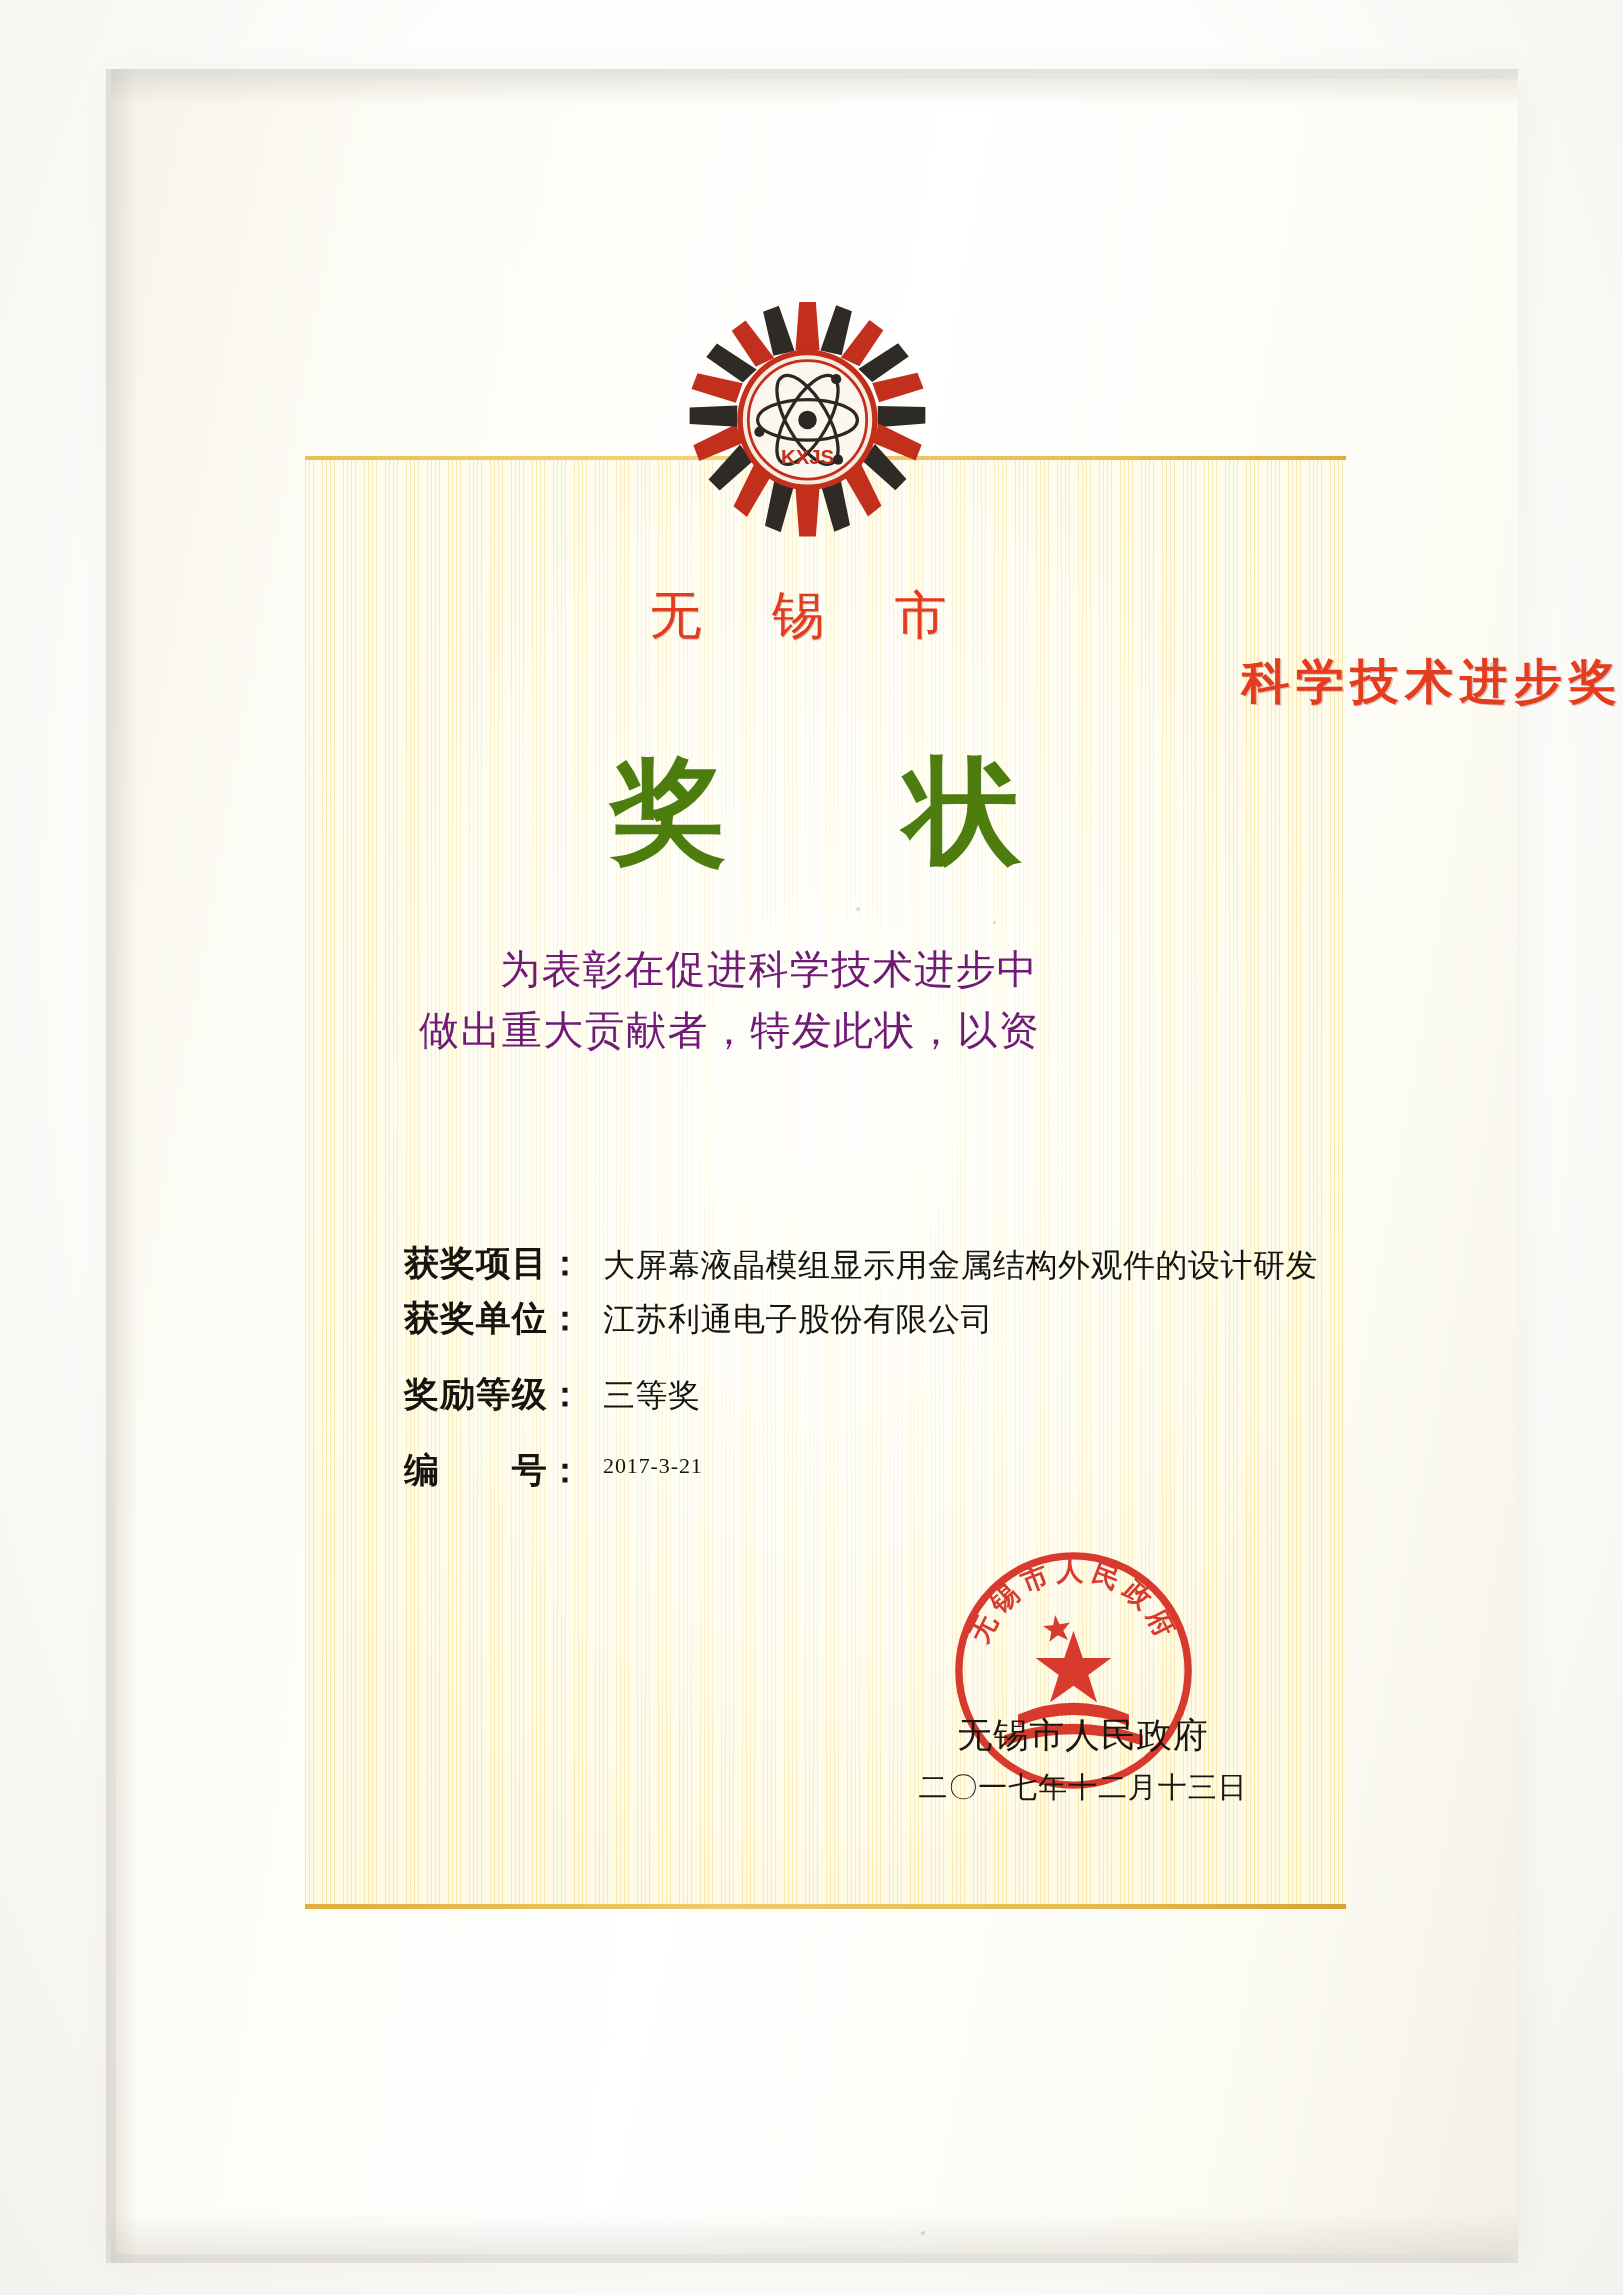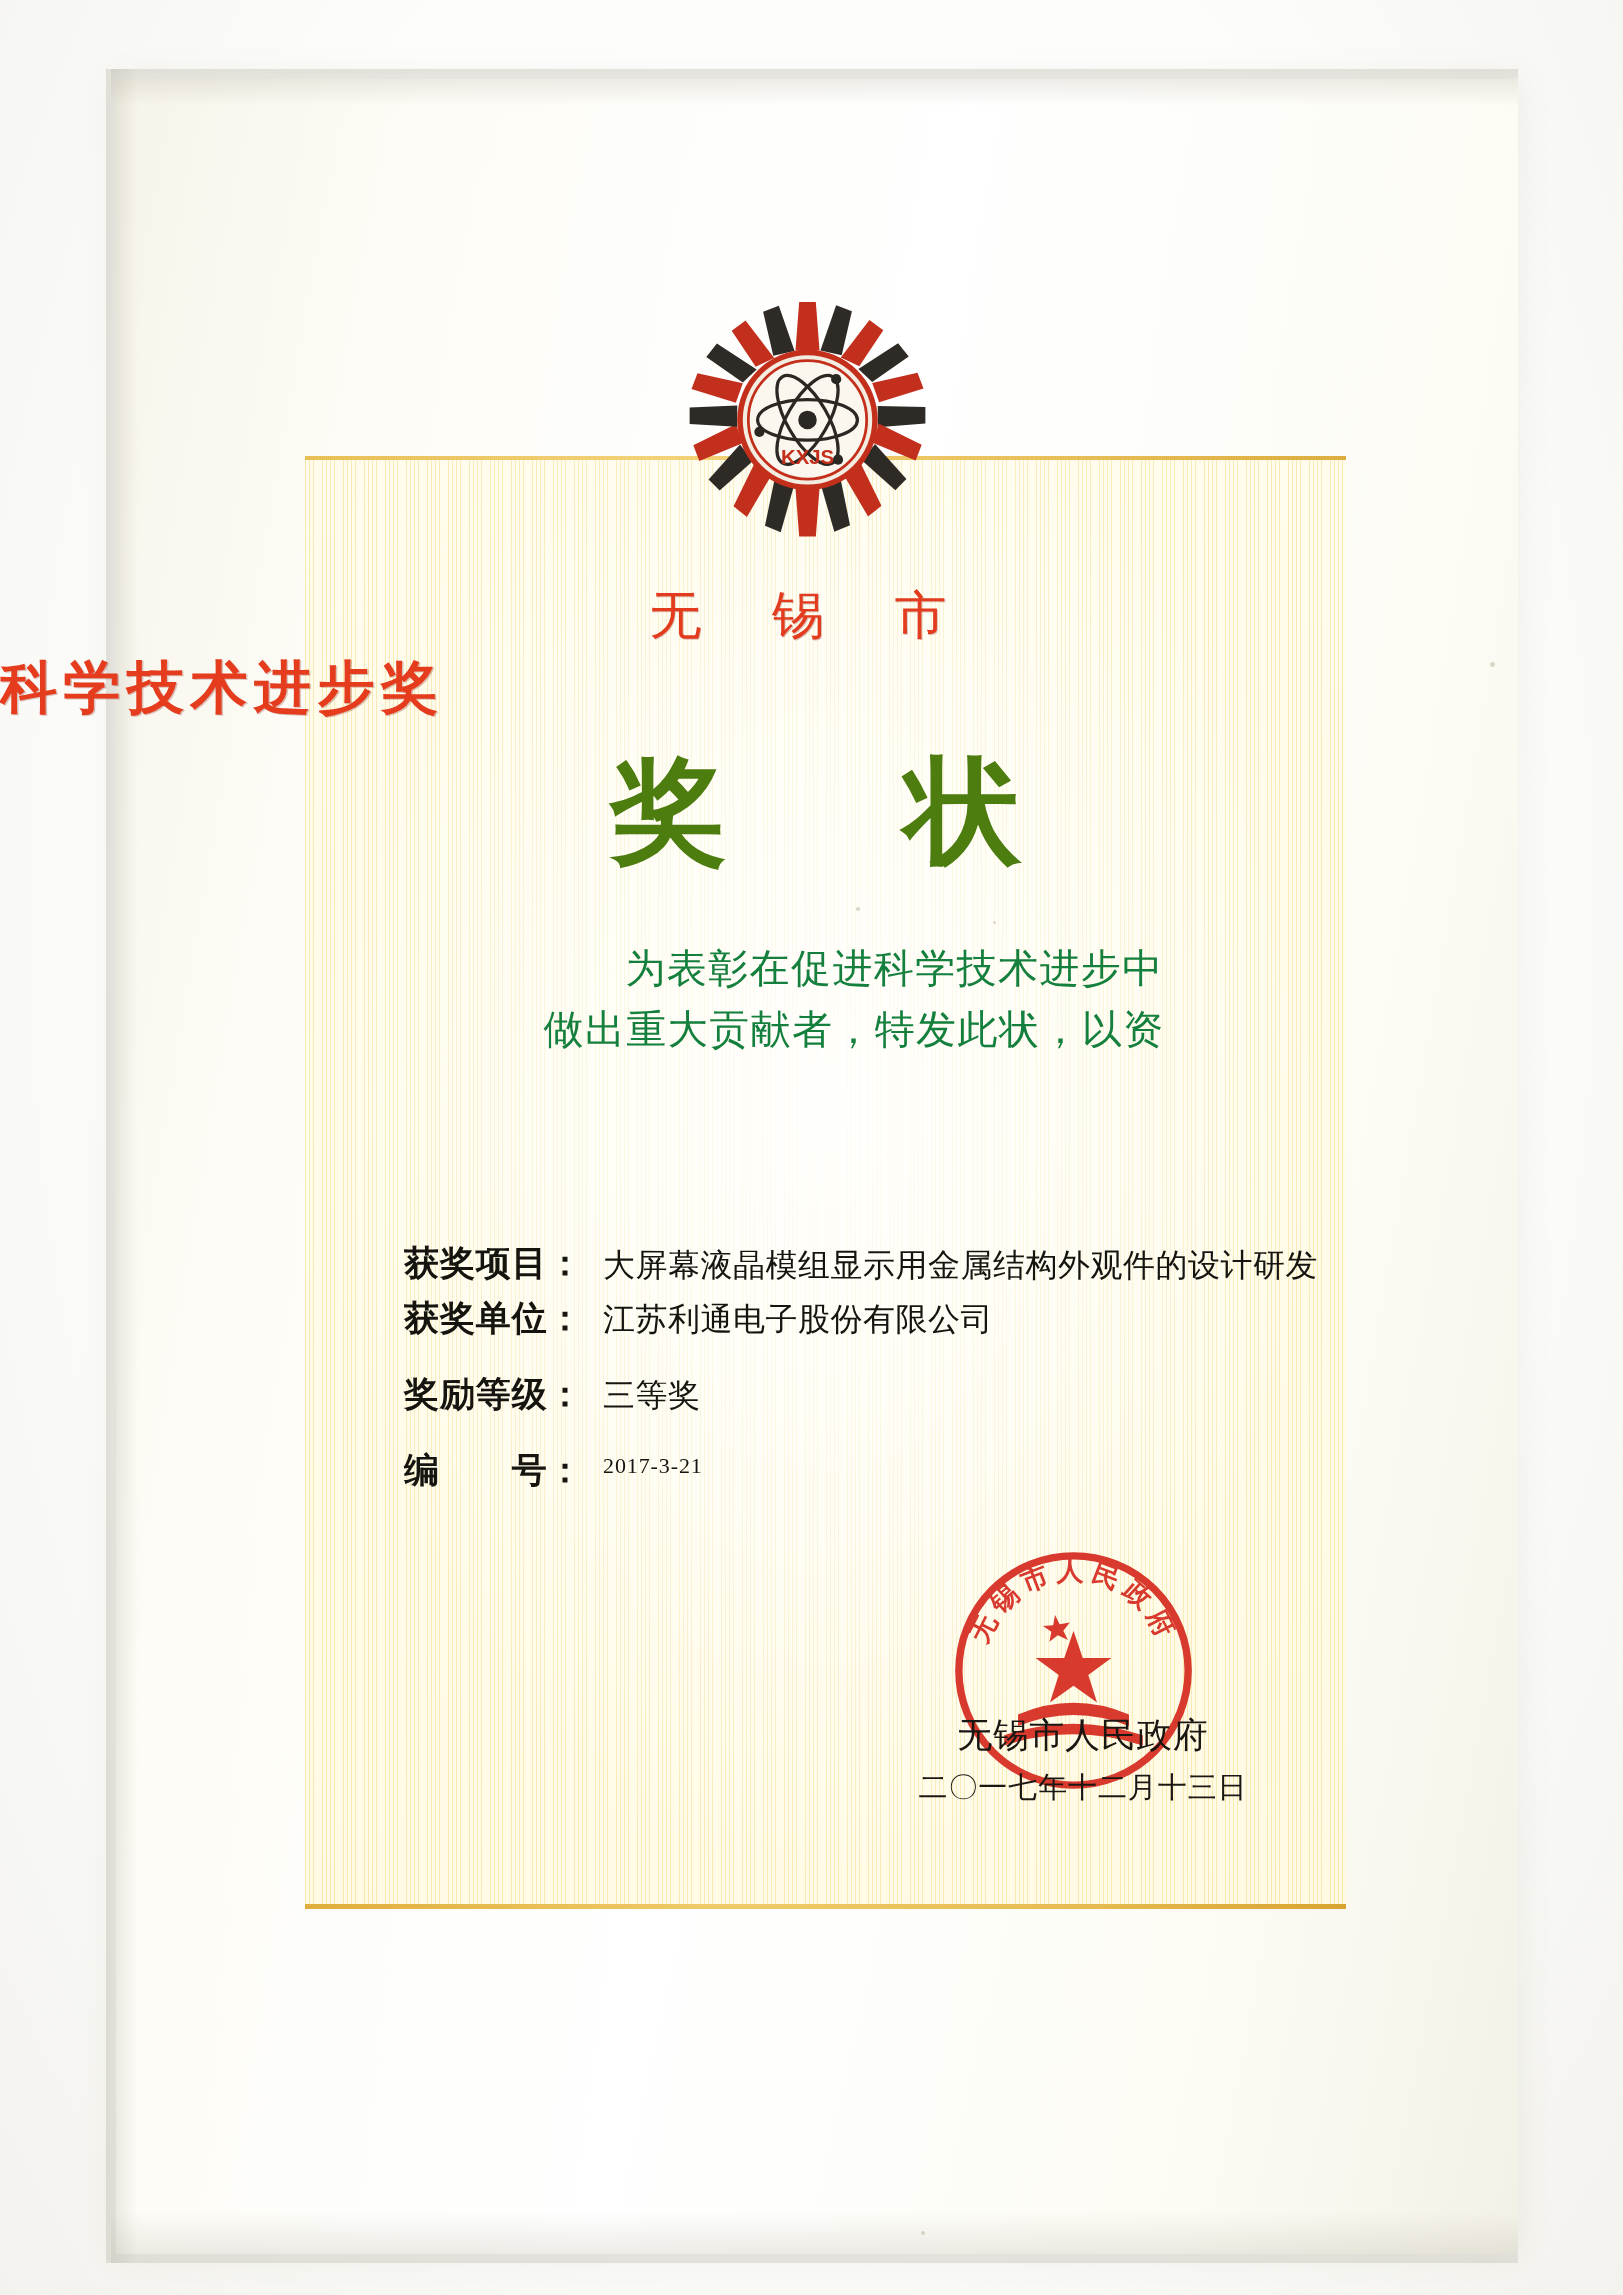--- a/index.html
+++ b/index.html
@@ -112,24 +112,24 @@
     font-weight: normal;
     font-size: 52px;
     letter-spacing: 27px;
     color: #e33b1d;
     text-shadow: 0.9px 0.9px 0 rgba(120,20,10,0.25);
   }
   .award-title {
     position: absolute;
     left: 0; right: 0;
     top: 650px;
-    text-align: left;
+    text-align: right;
     font-family: "DejaVu Sans", sans-serif;
     font-weight: bold;
-    font-size: 57px;
+    font-size: 48px;
     letter-spacing: 6.5px;
     color: #e53c1e;
     text-shadow: 1.4px 1.4px 0 rgba(120,20,10,0.25);
   }
   .big-word {
     position: absolute;
     left: 0; right: 12px;
     top: 734px;
     text-align: center;
     font-family: "DejaVu Sans", sans-serif;
@@ -140,26 +140,25 @@
     text-indent: 69px;
     padding-left: 21px;
   }
 
   
   .body-text {
     position: absolute;
     left: 419px;
     top: 939px;
     width: 870px;
-    font-family: Liberation Serif, serif;
+    font-family: Liberation Sans, sans-serif;
     font-size: 40px;
     line-height: 1.52;
-    color: #15803d;
+    color: #701a75;
     letter-spacing: 1.4px;
-    text-align: center;
   }
   .body-text .indent { padding-left: 81px; }
 
   
   .fields {
     position: absolute;
     left: 404px;
     top: 1240px;
     width: 926px;
     color: #16140f;

